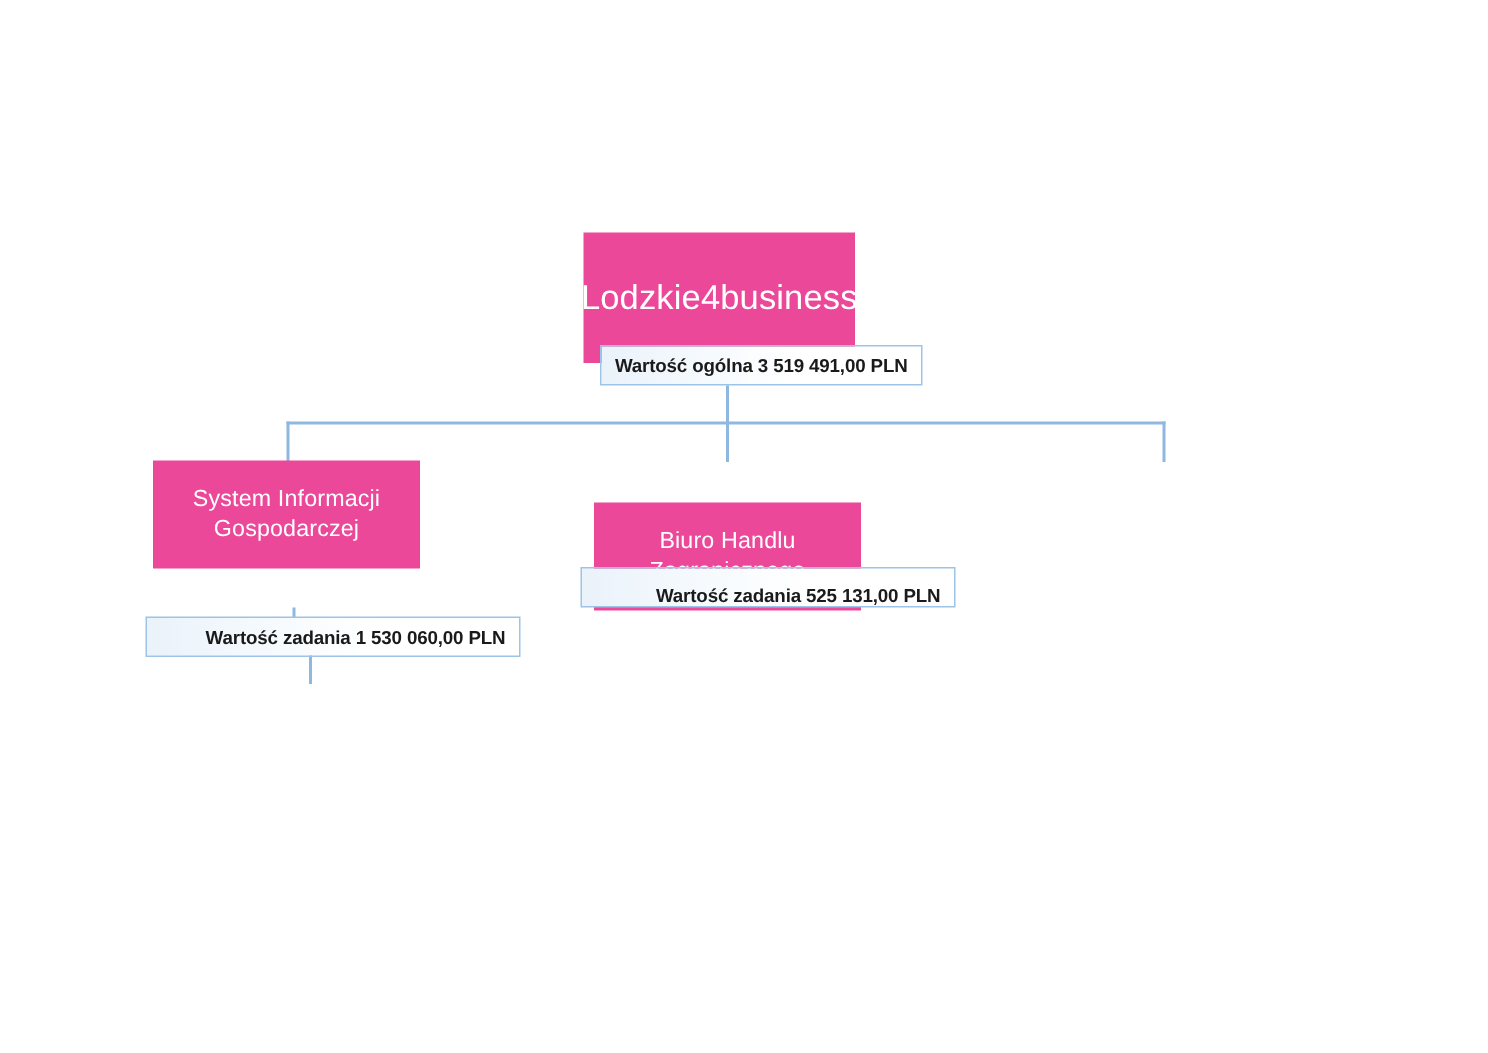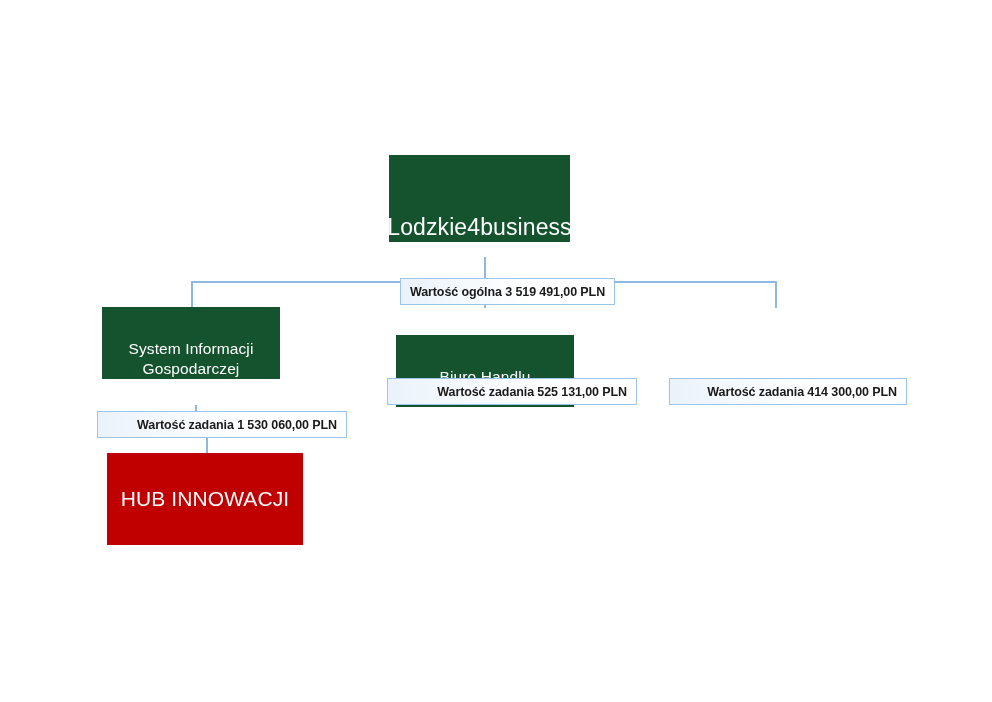--- a/index.html
+++ b/index.html
@@ -27,21 +27,21 @@
     box-sizing: border-box;
     display: flex;
     align-items: center;
     justify-content: center;
     text-align: center;
     color: #ffffff;
     line-height: 1.28;
     letter-spacing: 0.1px;
     white-space: pre-line;
   }
-  .node-box.blue  { background: #14532d; align-items: flex-end; }
+  .node-box.blue  { background: #ec4899; }
   .node-box.red   { background: #C00000; }
 
   .node-root {
     font-size: 23px;
     font-weight: 400;
   }
   .node-child {
     font-size: 15.5px;
     font-weight: 400;
   }
@@ -62,21 +62,20 @@
     padding-right: 9px;
     font-size: 12.5px;
     font-weight: bold;
     color: #1A1A1A;
     letter-spacing: -0.1px;
     white-space: nowrap;
   }
   .value-box.center-text {
     justify-content: center;
     padding-right: 0;
-    margin-top: 48px;
   }
   .value-box.pink {
     background: linear-gradient(to right, #F6E3E3 0%, #F9EDEC 35%, #FFFFFF 72%, #FFFFFF 100%);
     border: 1px solid #9DC3E6;
   }
 
   
   .conn {
     position: absolute;
     background: #8EB8DF;
@@ -115,25 +114,19 @@
 Gospodarczej</span>
   </div>
   <div class="value-box" style="left:97px; top:378px; width:250px; height:27px;margin-top:33px;">
     <span>Wartość zadania 1 530 060,00 PLN</span>
   </div>
 
   <div class="node-box blue node-child" style="left:396px; top:307px; width:178px; height:72px;margin-top:28px;">
     <span>Biuro Handlu
 Zagranicznego</span>
   </div>
-  <div class="value-box" style="left:387px; top:378px; width:250px; height:27px;">
+  <div class="value-box" style="left:387px; top:378px; width:250px; height:27px;align-items:flex-end;">
     <span>Wartość zadania 525 131,00 PLN</span>
   </div>
 
-  <div class="value-box" style="left:669px; top:378px; width:238px; height:27px;">
-    <span>Wartość zadania 414 300,00 PLN</span>
-  </div>
 
-  <div class="node-box red node-hub" style="left:107px; top:453px; width:196px; height:92px;">
-    <span>HUB INNOWACJI</span>
-  </div>
 
 </div>
 
 </body></html>

